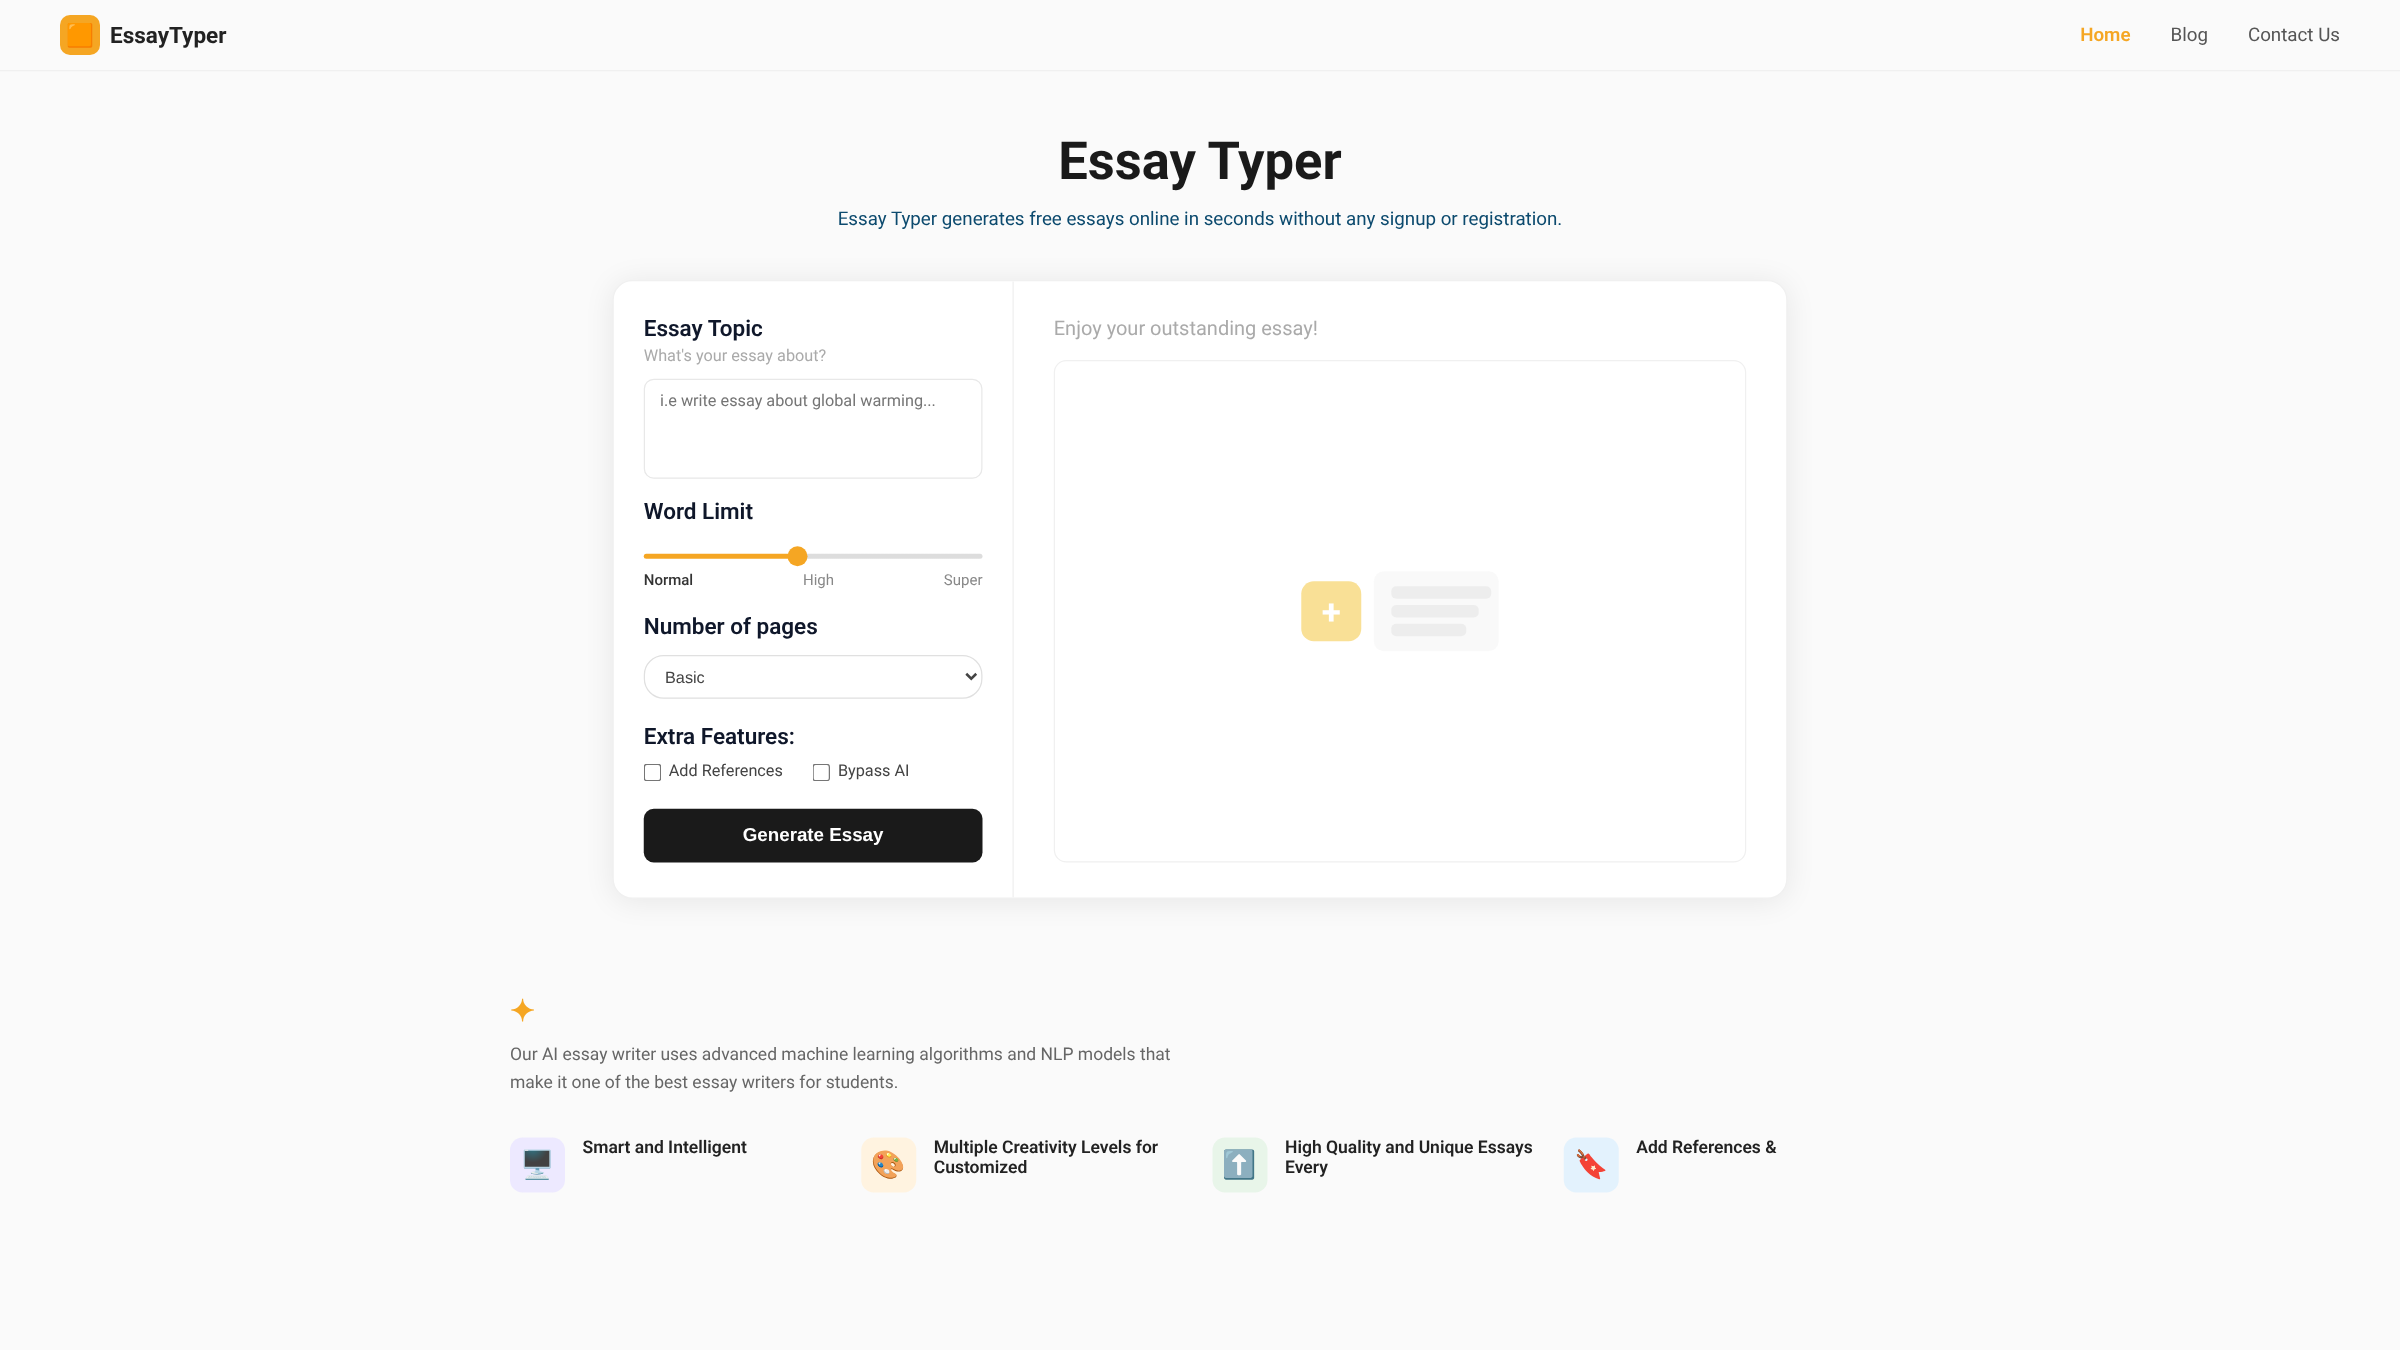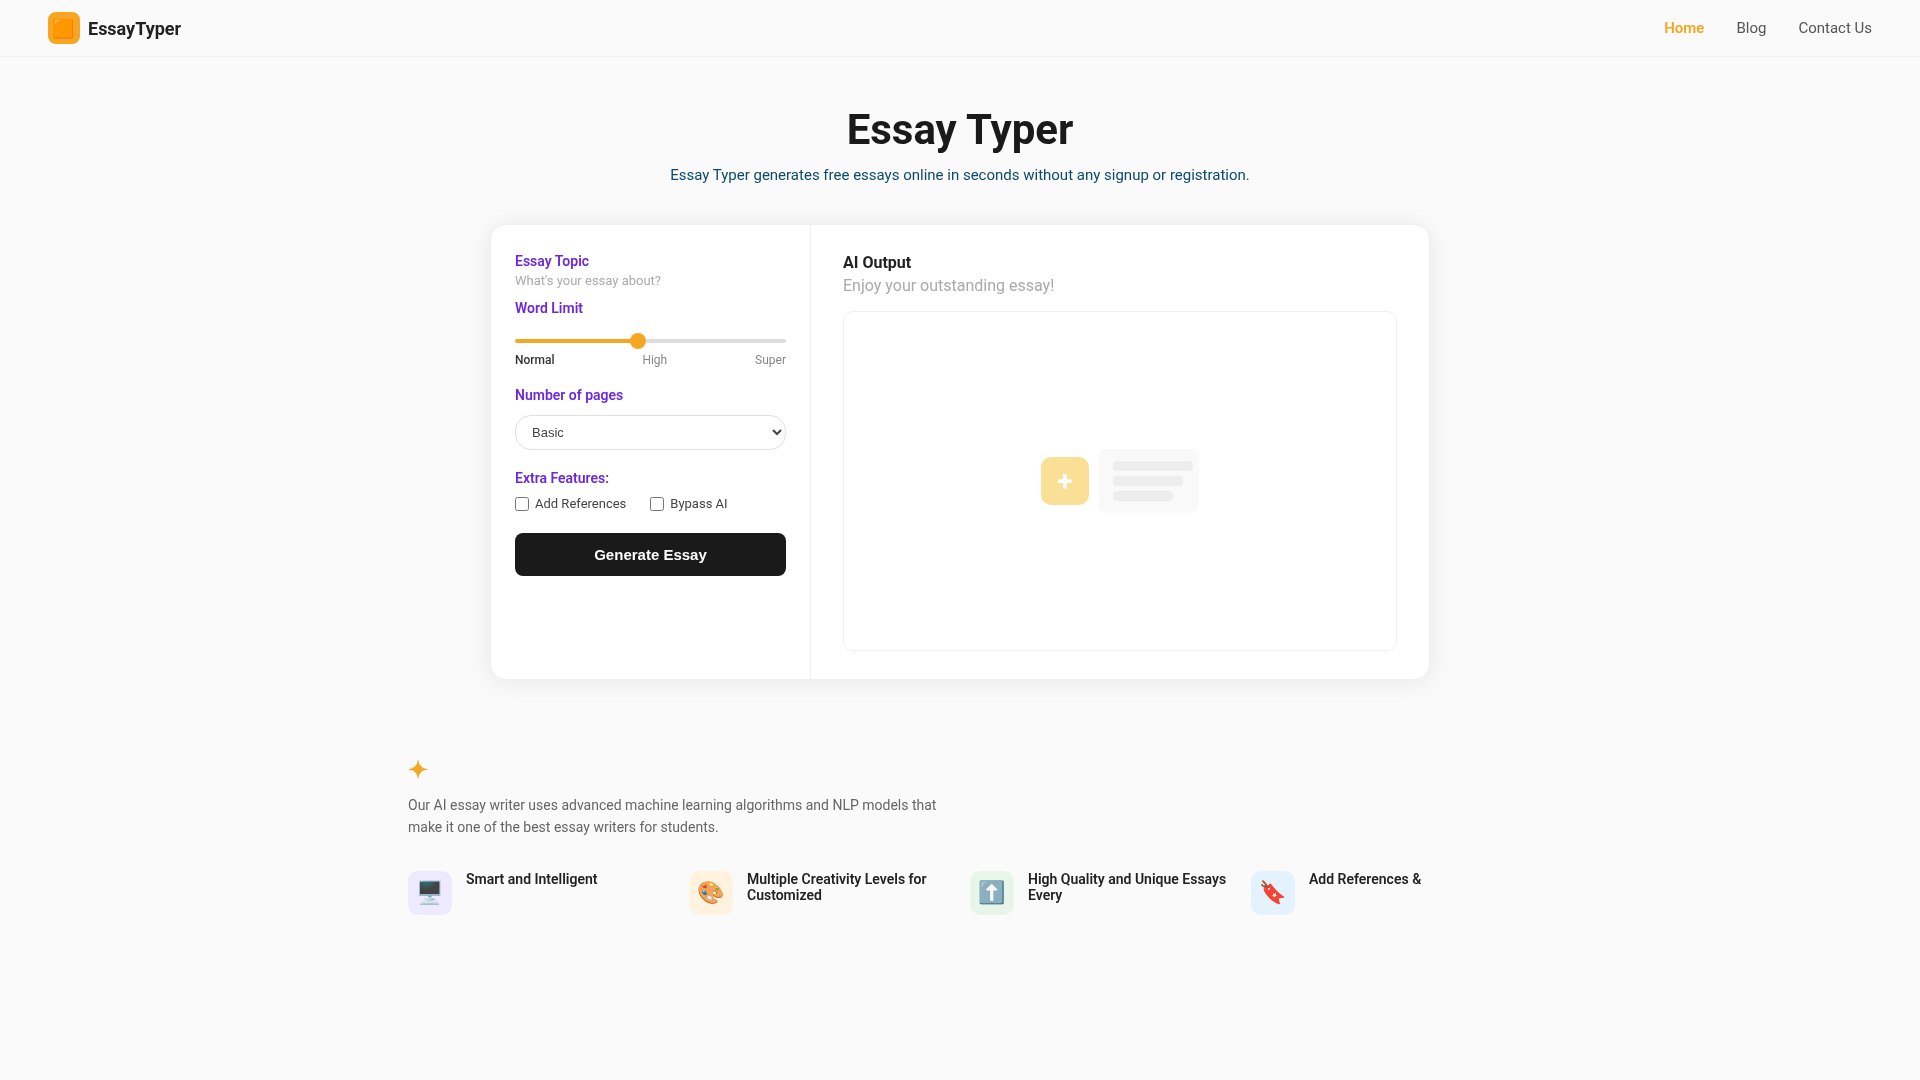--- a/index.html
+++ b/index.html
@@ -26,21 +26,21 @@
 
     
     .main-card {
       margin: 16px auto; max-width: 940px;
       background: #fff; border-radius: 16px; box-shadow: 0 2px 24px rgba(0,0,0,0.08);
       display: flex; overflow: hidden; border: 1px solid #f0f0f0;
     }
 
     
     .left-panel { width: 320px; min-width: 320px; padding: 28px 24px; border-right: 1px solid #f0f0f0; }
-    .section-label { font-size: 14px; font-weight: 600; color: #6d28d9; margin-bottom: 4px; }
+    .section-label { font-size: 18px; font-weight: 600; color: #0f172a; margin-bottom: 4px; }
     .section-sub { font-size: 13px; color: #aaa; margin-bottom: 10px; }
     .essay-topic-input {
       width: 100%; height: 80px; border: 1px solid #e8e8e8; border-radius: 8px;
       padding: 10px 12px; font-size: 13px; color: #bbb; resize: none;
       outline: none; font-family: inherit;
     }
     .word-limit-section { margin-top: 12px; }
     .slider-container { margin: 12px 0 6px; position: relative; }
     input[type=range] {
       width: 100%; accent-color: #f5a623; height: 4px;
@@ -134,20 +134,21 @@
   <h1>Essay Typer</h1>
   <p>Essay Typer generates free essays online in seconds without any signup or registration.</p>
 </div>
 
 <div style="padding: 0 48px;">
   <div class="main-card">
 
     <div class="left-panel">
       <div class="section-label">Essay Topic</div>
       <div class="section-sub">What's your essay about?</div>
+      <textarea class="essay-topic-input" placeholder="i.e write essay about global warming..." style=""></textarea>
 
       <div class="word-limit-section">
         <div class="section-label">Word Limit</div>
         <div class="slider-container">
           <input type="range" min="0" max="100" value="45" style="">
         </div>
         <div class="slider-labels">
           <span class="active">Normal</span>
           <span>High</span>
           <span>Super</span>
@@ -177,21 +178,20 @@
             <input type="checkbox" style="">
             <span>Bypass AI</span>
           </label>
         </div>
       </div>
 
       <button class="generate-btn">Generate Essay</button>
     </div>
 
     <div class="right-panel">
-      <div class="ai-output-title">AI Output</div>
       <div class="ai-output-sub">Enjoy your outstanding essay!</div>
       <div class="ai-output-area">
         <div class="placeholder-illustration">
           <div style="display:flex;flex-direction:column;align-items:center;">
             <div class="plus-card">+</div>
           </div>
           <div class="doc-stack">
             <div style="display:flex;flex-direction:column;gap:5px;background:#f5f5f5;border-radius:8px;padding:12px 14px;width:100px;">
               <div class="doc-line" style="width:80px;"></div>
               <div class="doc-line" style="width:70px;"></div>

